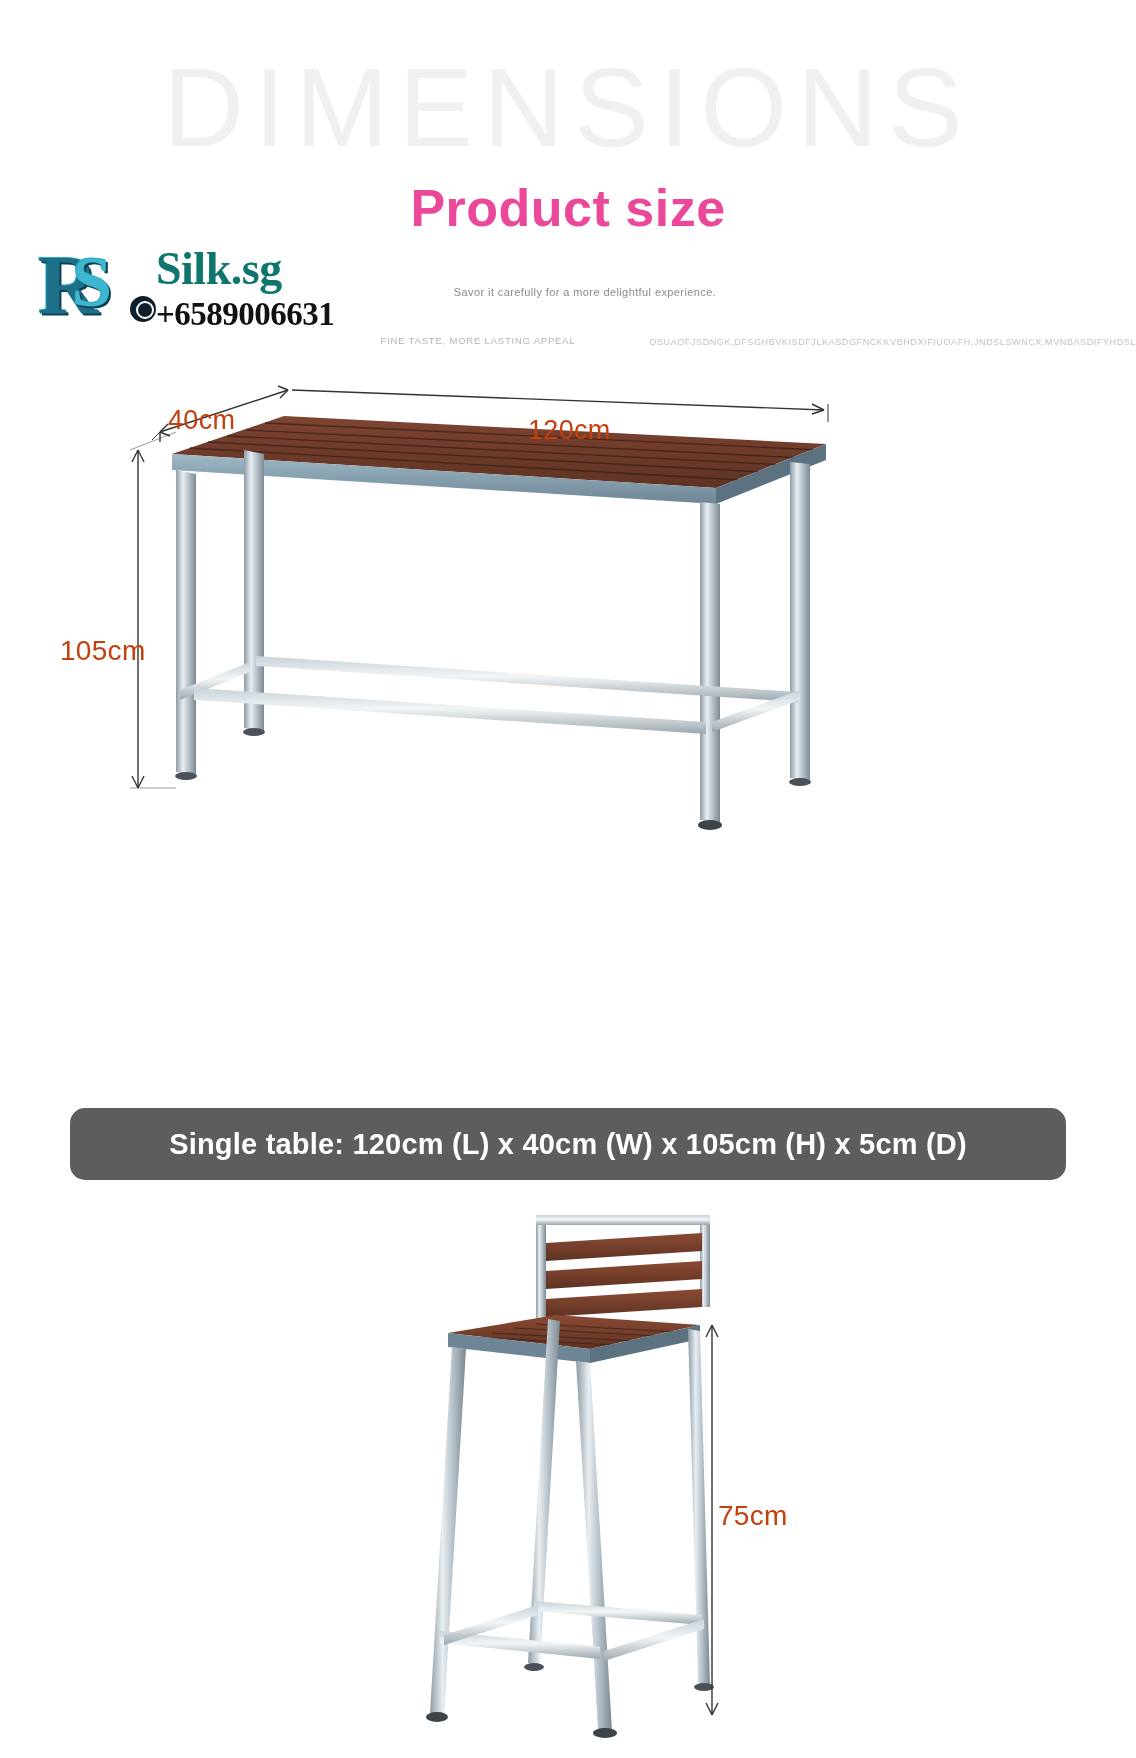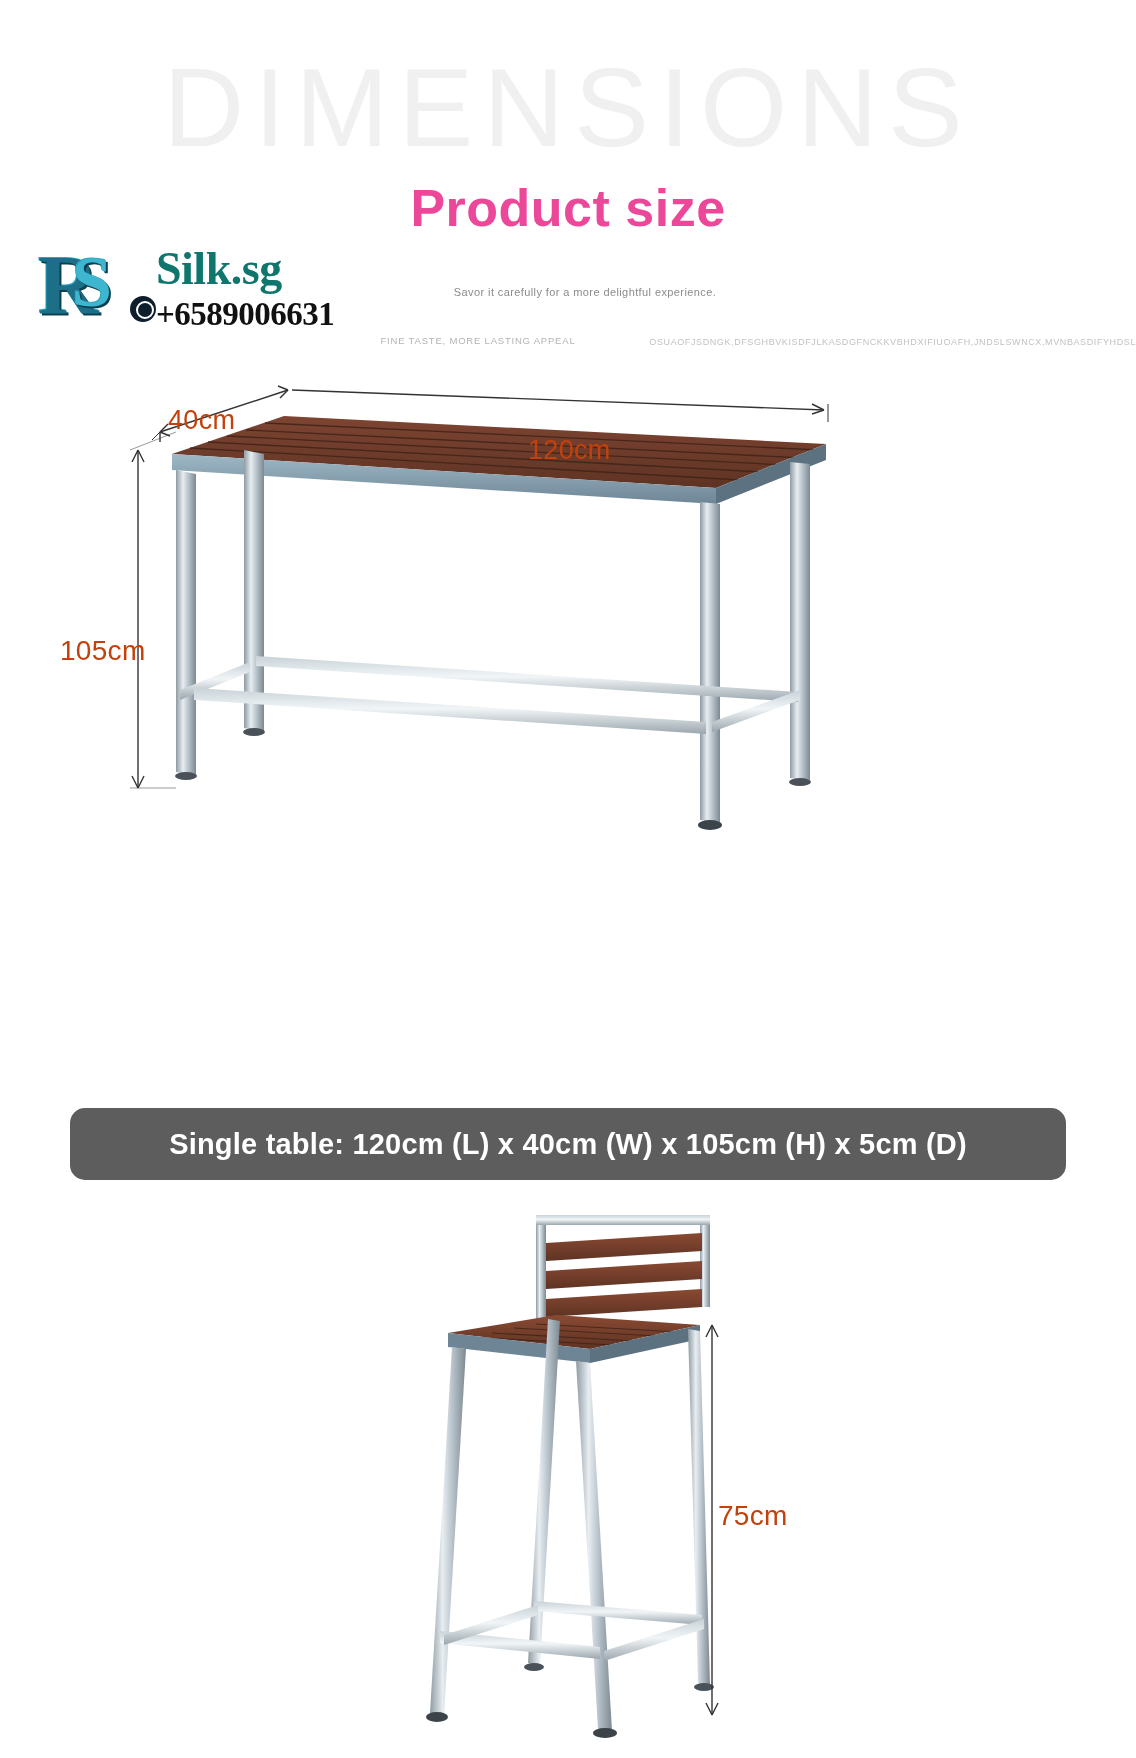--- a/index.html
+++ b/index.html
@@ -160,21 +160,21 @@
   }
 
   .dim-label {
     position: absolute;
     font-size: 27px;
     color: #c2410c;
     letter-spacing: 0.3px;
     white-space: nowrap;
   }
   .dim-40 { left: 168px; top: 405px; }
-  .dim-120 { left: 528px; top: 415px; margin-top: 20px; }
+  .dim-120 { left: 528px; top: 415px; }
   .dim-105 { left: 60px; top: 635px; font-size: 28px; }
   .dim-75 { left: 718px; top: 1500px; font-size: 28px; }
 
   
   .caption-bar {
     position: absolute;
     left: 70px;
     top: 1108px;
     width: 996px;
     height: 72px;

